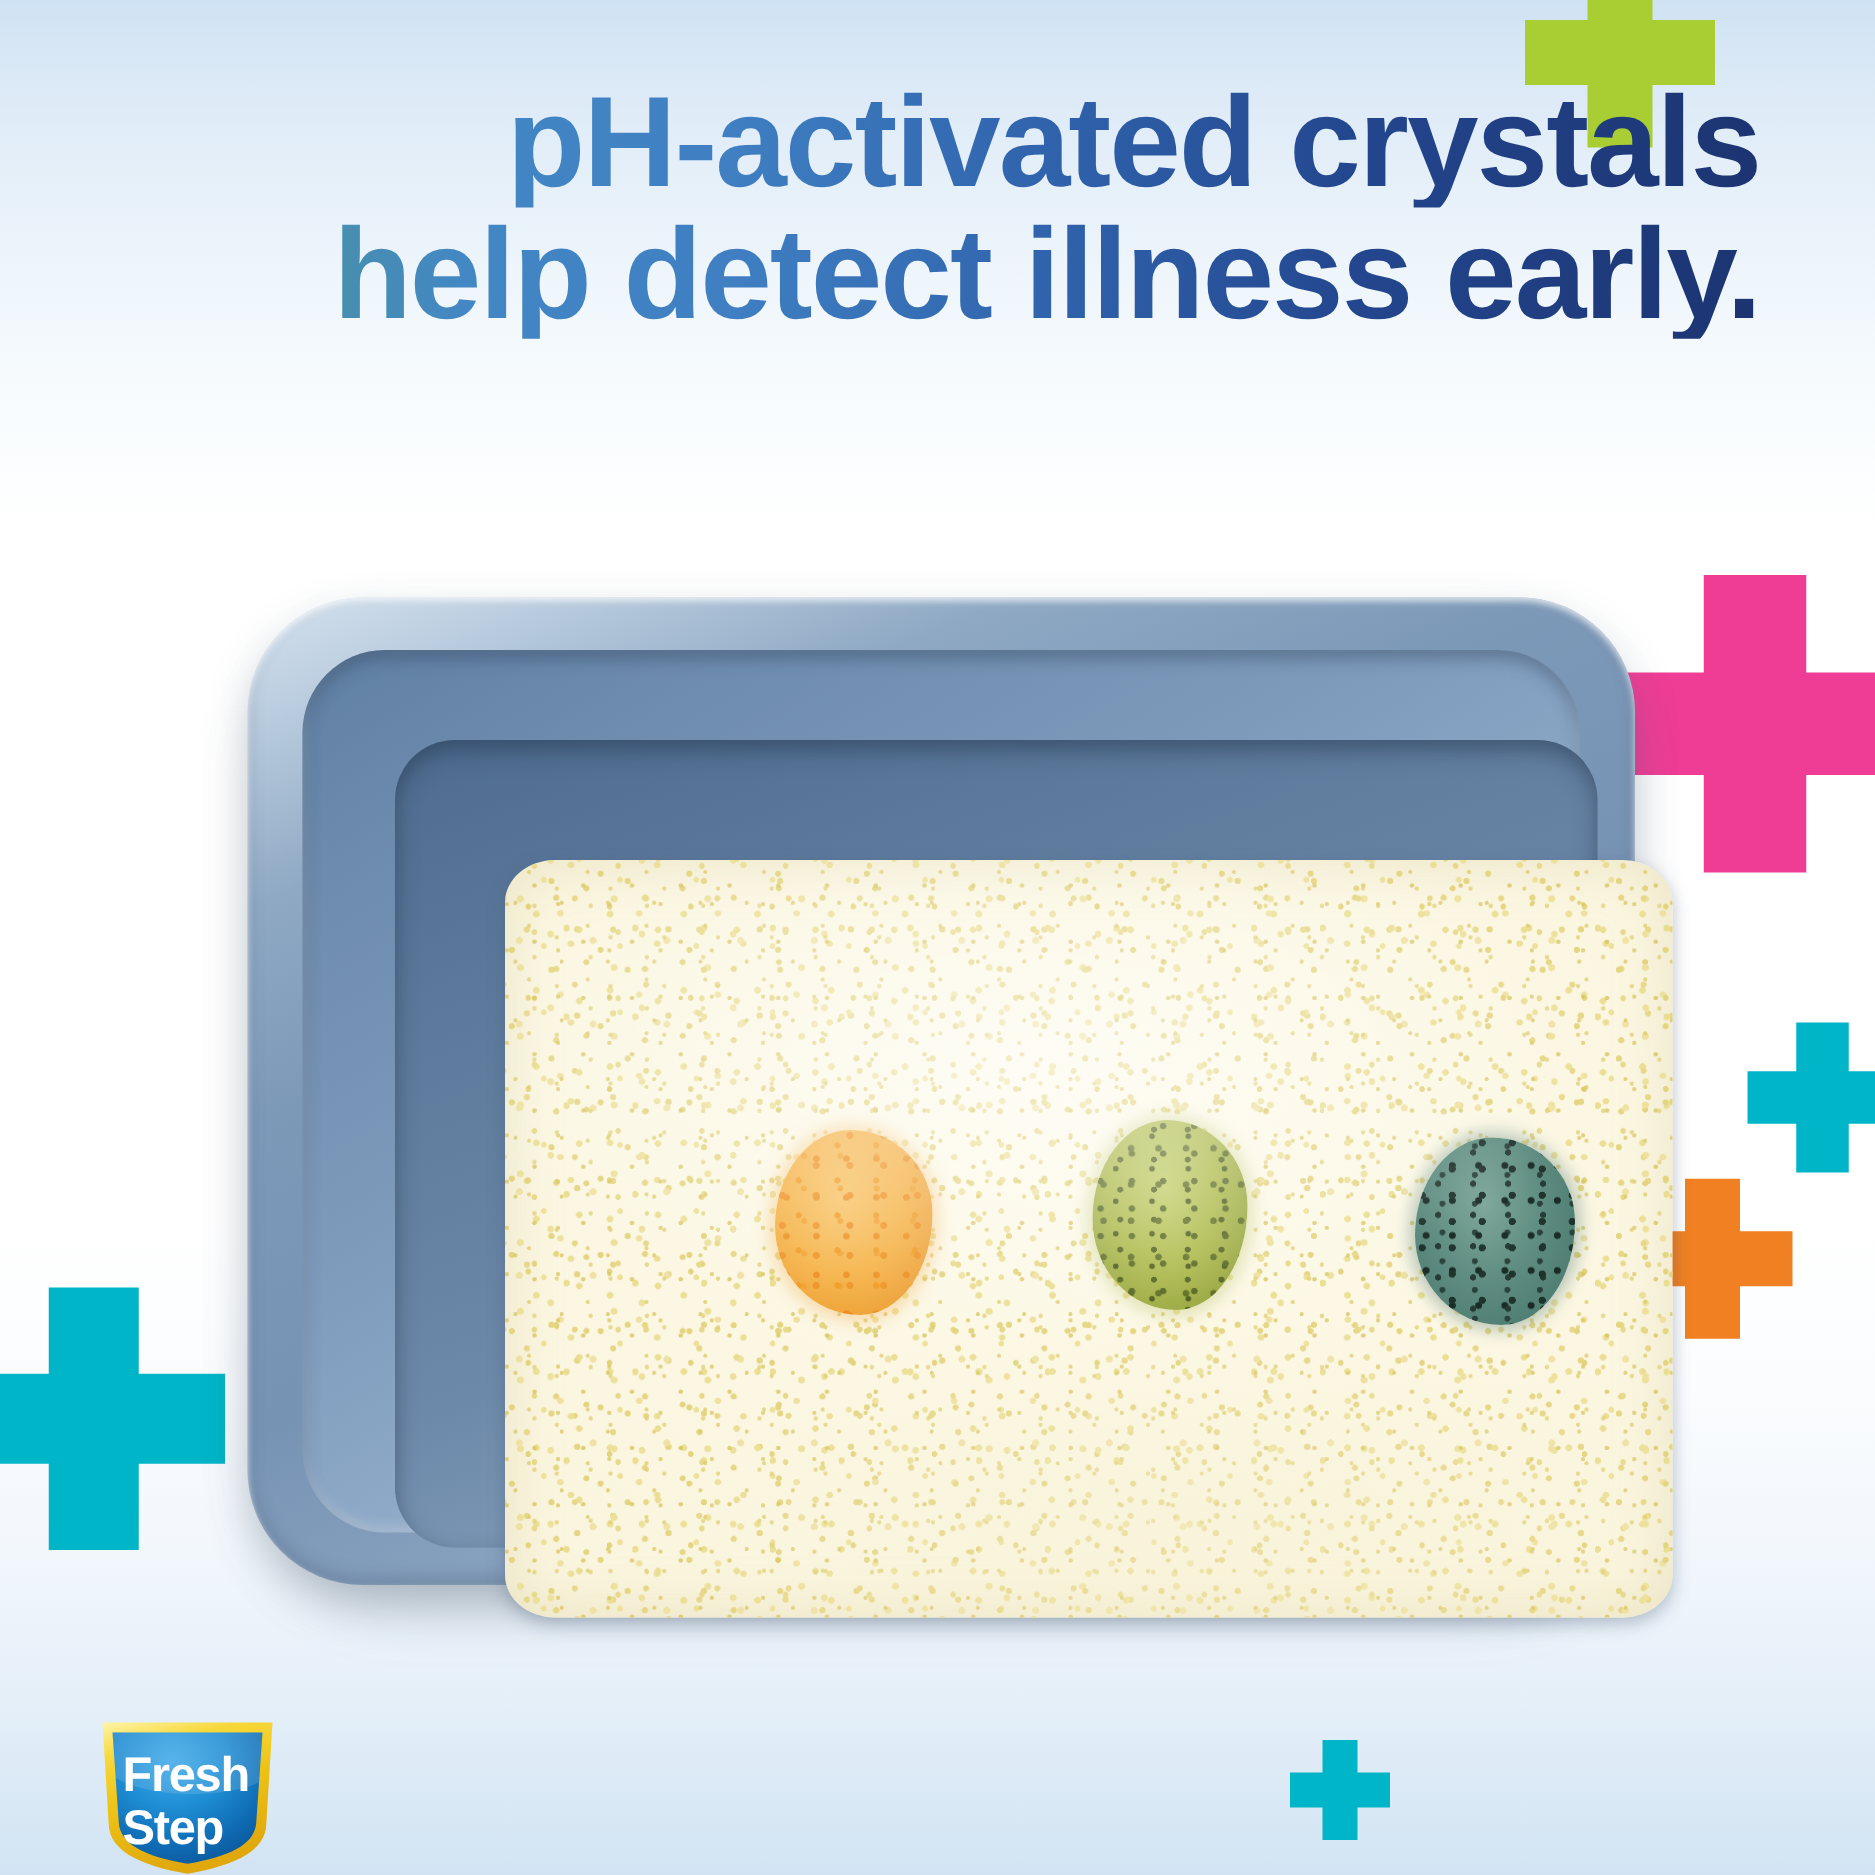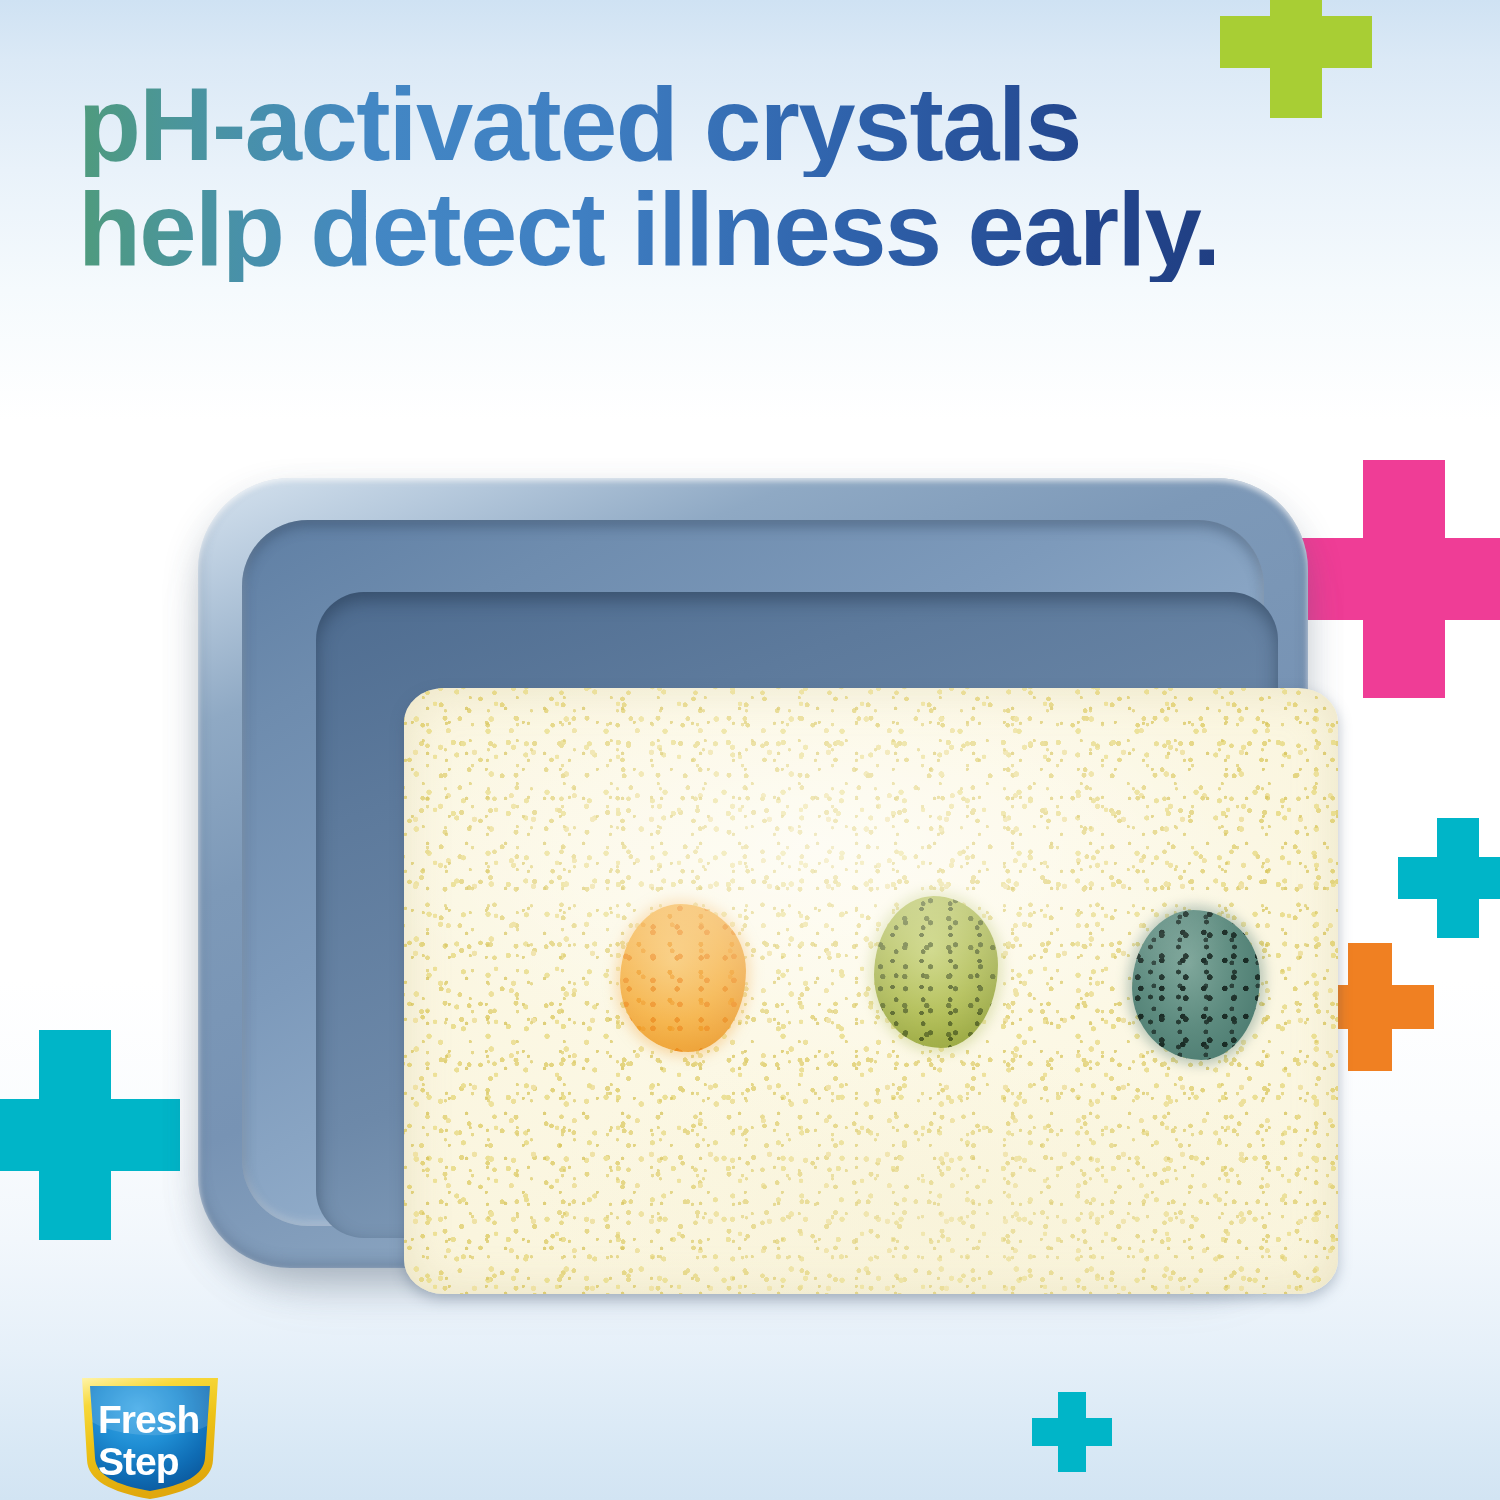--- a/index.html
+++ b/index.html
@@ -39,23 +39,24 @@
   }
   .cross .bar-v, .cross .bar-h {
     position: absolute;
     background: currentColor;
   }
 
   
   #headline {
     position: absolute;
     left: 78px;
-    top: 72px;
+    top: 61px;
     width: 1330px;
     z-index: 6;
+    text-align: right;
   }
   .headline-line {
     display: block;
     font-family: "Liberation Sans", sans-serif;
     font-weight: bold;
     font-size: 103px;
     line-height: 105px;
     letter-spacing: -1.6px;
     white-space: nowrap;
     background: linear-gradient(to right,

